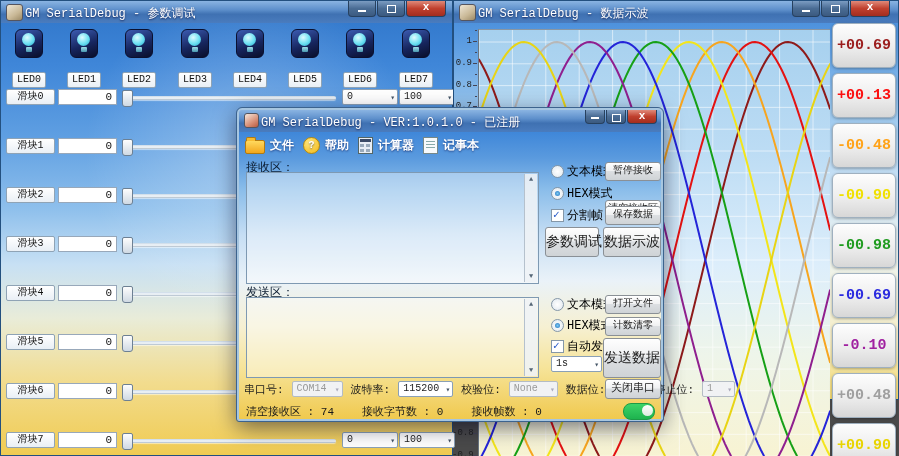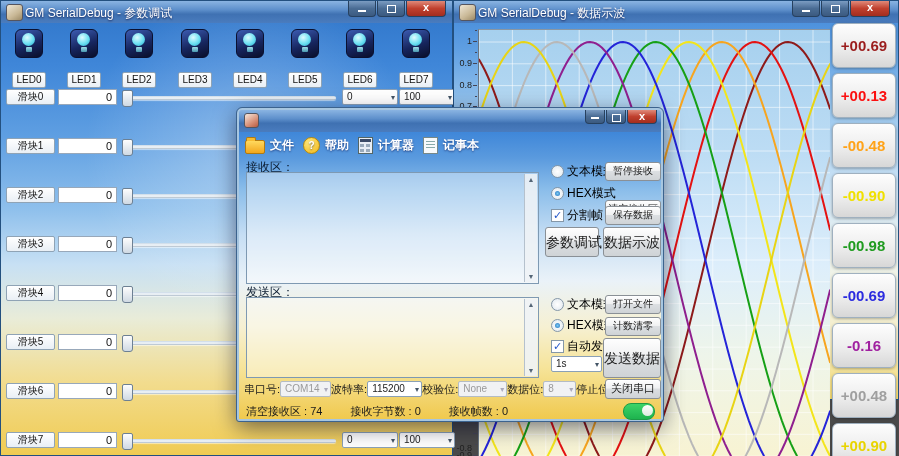--- a/index.html
+++ b/index.html
@@ -1,18 +1,18 @@
 <!DOCTYPE html>
 <html><head>
 <meta charset="utf-8">
 <style>
   html,body{margin:0;padding:0;background:#666;}
   #screen{position:relative;width:899px;height:456px;overflow:hidden;background:#4a4a4a;
           font-family:"Liberation Sans","DejaVu Sans",sans-serif;-webkit-font-smoothing:antialiased;}
-  .win{position:absolute;box-sizing:border-box;}
+  .win{position:absolute;box-sizing:border-box;font-family:Liberation Mono, monospace;}
   .titlebar{position:absolute;left:0;top:0;right:0;height:22px;
             background:linear-gradient(180deg,#8ab4e2 0%,#5d8fcb 40%,#3f71b2 60%,#4a7cbe 100%);
             color:#fff;font-size:12px;}
   .titletext{position:absolute;left:24px;top:4px;white-space:nowrap;text-shadow:0 1px 2px rgba(0,0,50,.7);}
   .appicon{position:absolute;left:5px;top:3px;width:15px;height:15px;border-radius:3px;
            background:linear-gradient(145deg,#efe7d6 0%,#c9b896 60%,#9c8a66 100%);border:1px solid #55555f;}
   .capbtns{position:absolute;top:0;display:flex;gap:1px;}
   .capbtn{width:26px;height:15px;border:1px solid #27415f;border-top:none;border-radius:0 0 4px 4px;
           background:linear-gradient(#7b9cc2,#4a6c94 50%,#3b5a80);position:relative;}
   .capbtn.close{width:38px;background:linear-gradient(#e08a7a,#c0402e 50%,#a32d1e);}
@@ -297,21 +297,21 @@
         <div class="tick" style="top: 339px; width: 4px;"></div>
         <div class="yl" style="top: 334px;">-0.5</div>
         <div class="tick" style="top: 350px; width: 2px;"></div>
         <div class="tick" style="top: 361px; width: 4px;"></div>
         <div class="yl" style="top: 356px;">-0.6</div>
         <div class="tick" style="top: 372px; width: 2px;"></div>
         <div class="tick" style="top: 383px; width: 4px;"></div>
         <div class="yl" style="top: 378px;">-0.7</div>
         <div class="tick" style="top: 394px; width: 2px;"></div>
         <div class="tick" style="top: 404px; width: 4px;"></div>
-        <div class="yl" style="top: 414px; margin-left: 15px;">-0.8</div>
+        <div class="yl" style="top: 399px; margin-left: 15px;">-0.8</div>
         <div class="tick" style="top: 415px; width: 2px;"></div>
         <div class="tick" style="top: 426px; width: 4px;"></div>
         <div class="yl" style="top: 421px;">-0.9</div>
       </div>
     <div id="plot">
       <svg id="wavesvg" width="351" height="428">
           <line x1="0" y1="0" x2="0" y2="428" stroke="#ffffff" stroke-width="1" opacity="0.55"></line>
           <line x1="33.4" y1="0" x2="33.4" y2="428" stroke="#ffffff" stroke-width="1" opacity="0.55"></line>
           <line x1="66.8" y1="0" x2="66.8" y2="428" stroke="#ffffff" stroke-width="1" opacity="0.55"></line>
           <line x1="100.19999999999999" y1="0" x2="100.19999999999999" y2="428" stroke="#ffffff" stroke-width="1" opacity="0.55"></line>
@@ -352,28 +352,29 @@
           <path d="M0 210.7 L3 198.3 L6 186.0 L9 173.9 L12 162.0 L15 150.3 L18 138.8 L21 127.7 L24 116.8 L27 106.4 L30 96.3 L33 86.7 L36 77.6 L39 68.9 L42 60.8 L45 53.2 L48 46.2 L51 39.8 L54 34.1 L57 28.9 L60 24.4 L63 20.6 L66 17.5 L69 15.1 L72 13.3 L75 12.3 L78 12.0 L81 12.4 L84 13.5 L87 15.3 L90 17.8 L93 21.0 L96 24.9 L99 29.5 L102 34.7 L105 40.5 L108 47.0 L111 54.0 L114 61.7 L117 69.9 L120 78.6 L123 87.8 L126 97.4 L129 107.5 L132 118.0 L135 128.9 L138 140.1 L141 151.6 L144 163.3 L147 175.2 L150 187.4 L153 199.7 L156 212.0 L159 224.5 L162 236.9 L165 249.3 L168 261.7 L171 274.0 L174 286.1 L177 298.0 L180 309.7 L183 321.2 L186 332.3 L189 343.2 L192 353.6 L195 363.7 L198 373.3 L201 382.4 L204 391.1 L207 399.2 L210 406.8 L213 413.8 L216 420.2 L219 425.9 L222 431.1 L225 435.6 L228 439.4 L231 442.5 L234 444.9 L237 446.7 L240 447.7 L243 448.0 L246 447.6 L249 446.5 L252 444.7 L255 442.2 L258 439.0 L261 435.1 L264 430.5 L267 425.3 L270 419.5 L273 413.0 L276 406.0 L279 398.3 L282 390.1 L285 381.4 L288 372.2 L291 362.6 L294 352.5 L297 342.0 L300 331.1 L303 319.9 L306 308.4 L309 296.7 L312 284.8 L315 272.6 L318 260.3 L321 248.0 L324 235.5 L327 223.1 L330 210.7 L333 198.3 L336 186.0 L339 173.9 L342 162.0 L345 150.3 L348 138.8 L351 127.7 " fill="none" stroke="#b8b8b8" stroke-width="2" stroke-linecap="round"></path>
           <path d="M0 86.7 L3 77.6 L6 68.9 L9 60.8 L12 53.2 L15 46.2 L18 39.8 L21 34.1 L24 28.9 L27 24.4 L30 20.6 L33 17.5 L36 15.1 L39 13.3 L42 12.3 L45 12.0 L48 12.4 L51 13.5 L54 15.3 L57 17.8 L60 21.0 L63 24.9 L66 29.5 L69 34.7 L72 40.5 L75 47.0 L78 54.0 L81 61.7 L84 69.9 L87 78.6 L90 87.8 L93 97.4 L96 107.5 L99 118.0 L102 128.9 L105 140.1 L108 151.6 L111 163.3 L114 175.2 L117 187.4 L120 199.7 L123 212.0 L126 224.5 L129 236.9 L132 249.3 L135 261.7 L138 274.0 L141 286.1 L144 298.0 L147 309.7 L150 321.2 L153 332.3 L156 343.2 L159 353.6 L162 363.7 L165 373.3 L168 382.4 L171 391.1 L174 399.2 L177 406.8 L180 413.8 L183 420.2 L186 425.9 L189 431.1 L192 435.6 L195 439.4 L198 442.5 L201 444.9 L204 446.7 L207 447.7 L210 448.0 L213 447.6 L216 446.5 L219 444.7 L222 442.2 L225 439.0 L228 435.1 L231 430.5 L234 425.3 L237 419.5 L240 413.0 L243 406.0 L246 398.3 L249 390.1 L252 381.4 L255 372.2 L258 362.6 L261 352.5 L264 342.0 L267 331.1 L270 319.9 L273 308.4 L276 296.7 L279 284.8 L282 272.6 L285 260.3 L288 248.0 L291 235.5 L294 223.1 L297 210.7 L300 198.3 L303 186.0 L306 173.9 L309 162.0 L312 150.3 L315 138.8 L318 127.7 L321 116.8 L324 106.4 L327 96.3 L330 86.7 L333 77.6 L336 68.9 L339 60.8 L342 53.2 L345 46.2 L348 39.8 L351 34.1 " fill="none" stroke="#e8d414" stroke-width="2" stroke-linecap="round"></path>
         </svg>
     </div>
     <div class="badge" style="top: 22px; color: rgb(155, 29, 29);">+00.69</div>
     <div class="badge" style="top: 72px; color: rgb(251, 16, 16);">+00.13</div>
     <div class="badge" style="top: 122px; color: rgb(255, 163, 24);">-00.48</div>
     <div class="badge" style="top: 172px; color: rgb(240, 224, 0);">-00.90</div>
     <div class="badge" style="top: 222px; color: rgb(31, 155, 31);">-00.98</div>
     <div class="badge" style="top: 272px; color: rgb(43, 43, 223);">-00.69</div>
-    <div class="badge" style="top: 322px; color: rgb(160, 33, 160);">-0.16</div>
+    <div class="badge" style="top: 322px; color: rgb(160, 33, 160);">-0.10</div>
     <div class="badge" style="top: 372px; color: rgb(159, 159, 159);">+00.48</div>
     <div class="badge" style="top: 422px; color: rgb(232, 212, 0);">+00.90</div>
   </section>
 
   <section class="win" id="main">
     <div class="titlebar">
       <span class="appicon" style="width:13px;height:13px;background:linear-gradient(145deg,#f6e9df,#d89078 60%,#b85a40)"></span>
+      <span class="titletext" style="left:22px;">GM SerialDebug - VER:1.0.1.0 - 已注册</span>
       <span class="capbtns" style="right:4px;">
         <span class="capbtn glyph-min" style="width:18px;height:13px"></span>
         <span class="capbtn glyph-max" style="width:18px;height:13px"></span>
         <span class="capbtn close glyph-close" style="width:28px;height:13px"></span>
       </span>
     </div>
     <div class="client">
       <div class="toolbar">
         <span class="tbitem">
           <span class="ic-folder"></span>
@@ -425,21 +426,21 @@
       <span class="ctl-label" style="left:328px;top:164px;">文本模式</span>
       <span class="radio on" style="left:312px;top:187px;"></span>
       <span class="ctl-label" style="left:328px;top:185px;">HEX模式</span>
       <span class="check on" style="left:312px;top:208px;"></span>
       <span class="ctl-label" style="left:328px;top:206px;">自动发送</span>
       <div class="sel" style="left:312px;top:224px;width:32px;height:14px;"><span>1s</span></div>
       <div class="btn7 btn-small" style="left:366px;top:163px;">打开文件</div>
       <div class="btn7 btn-small" style="left:366px;top:185px;">计数清零</div>
       <div class="btn7 btn-big" style="left:364px;top:206px;width:56px;height:38px;line-height:38px;">发送数据</div>
 
-      <div style="position:absolute;left:5px;top:249px;display:flex;align-items:center;gap:0;">
+      <div style="position:absolute;left:5px;top:249px;display:flex;align-items:center;gap:8px;">
         <span class="statustext">串口号:</span>
         <div class="sel dis" style="position:relative;width:32px;height:14px;"><span>COM14</span></div>
         <span class="statustext">波特率:</span>
         <div class="sel" style="position:relative;width:36px;height:14px;"><span>115200</span></div>
         <span class="statustext">校验位:</span>
         <div class="sel dis" style="position:relative;width:30px;height:14px;"><span>None</span></div>
         <span class="statustext">数据位:</span>
         <div class="sel dis" style="position:relative;width:14px;height:14px;"><span>8</span></div>
         <span class="statustext">停止位:</span>
         <div class="sel dis" style="position:relative;width:14px;height:14px;"><span>1</span></div>

